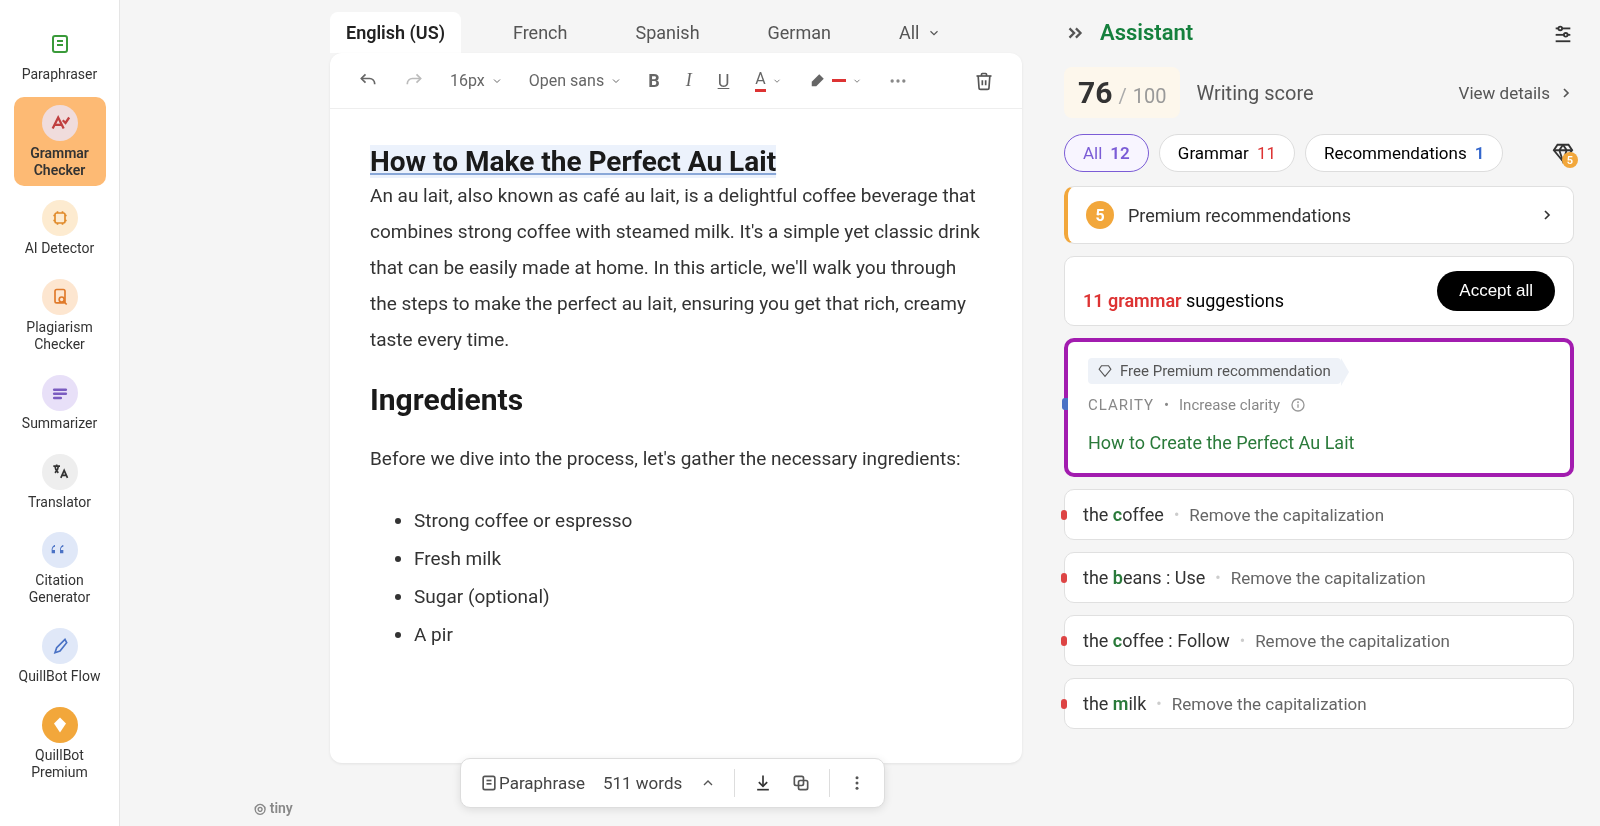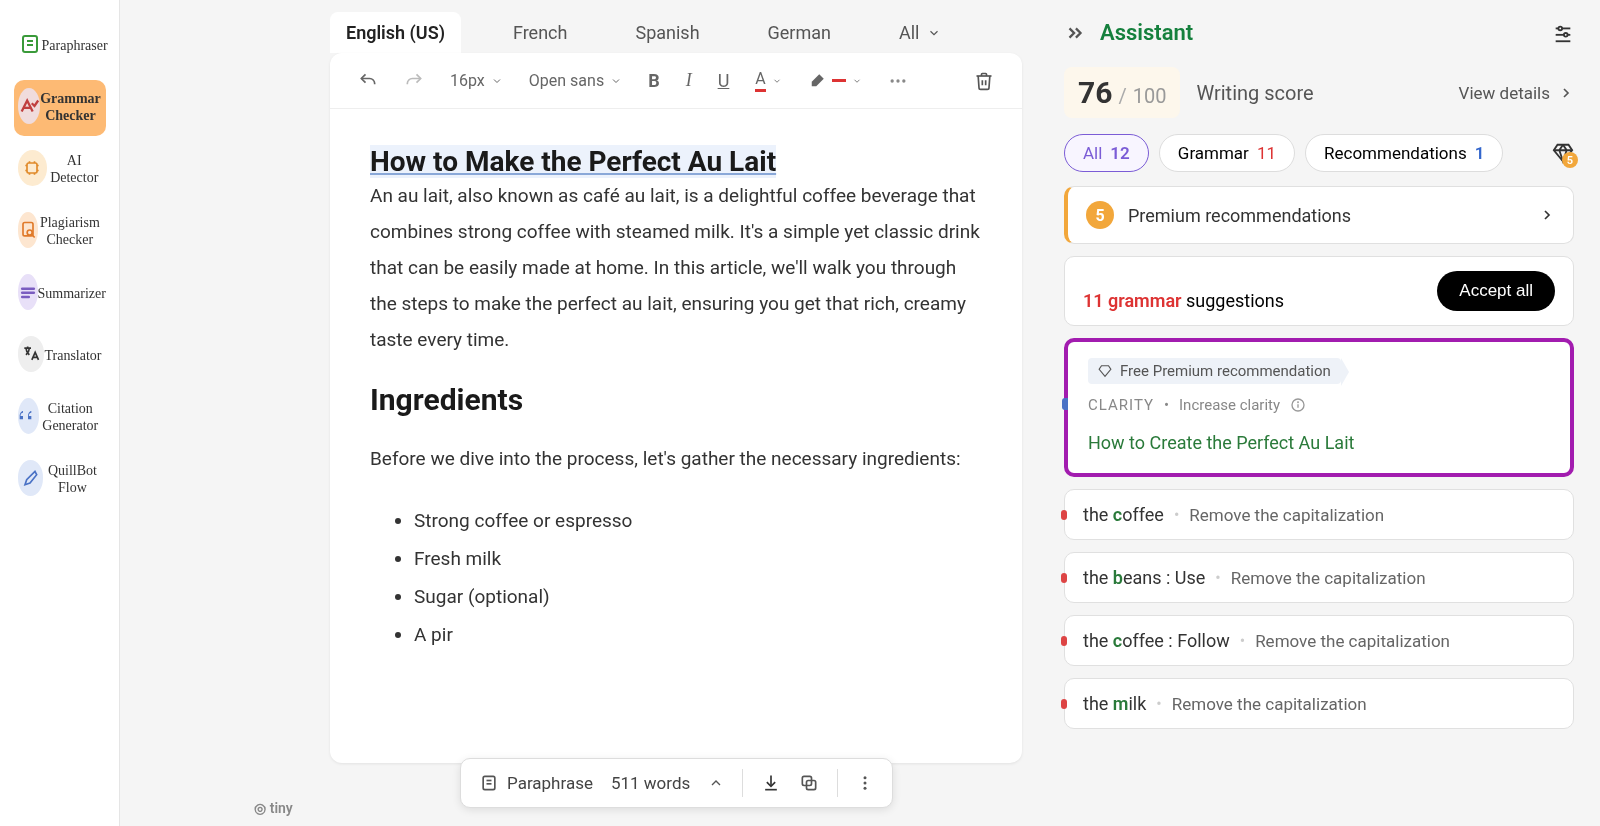--- a/index.html
+++ b/index.html
@@ -1,20 +1,20 @@
 <!DOCTYPE html>
 <html><head>
 <meta charset="utf-8">
 <style>
 * { margin: 0; padding: 0; box-sizing: border-box; }
 body { font-family: -apple-system, BlinkMacSystemFont, "Segoe UI", Roboto, sans-serif; background: #f5f5f5; width: 1600px; height: 826px; overflow: hidden; display: flex; }
 
 
 .sidebar { width: 120px; background: #fff; border-right: 1px solid #e5e5e5; display: flex; flex-direction: column; align-items: center; padding-top: 18px; gap: 6px; }
-.sidebar-item { display: flex; flex-direction: row; align-items: center; padding: 8px 4px; border-radius: 10px; cursor: pointer; width: 92px; text-align: center; font-family: Liberation Serif, serif; }
+.sidebar-item { display: flex; flex-direction: column; align-items: center; padding: 8px 4px; border-radius: 10px; cursor: pointer; width: 92px; text-align: center; }
 .sidebar-item.active { background: #fdba74; }
 .sidebar-icon { width: 36px; height: 36px; display: flex; align-items: center; justify-content: center; border-radius: 50%; margin-bottom: 4px; }
 .sidebar-label { font-size: 14px; color: #333; line-height: 1.2; }
 
 
 .main { flex: 1; display: flex; flex-direction: column; position: relative; }
 
 
 .lang-tabs { display: flex; align-items: center; padding: 12px 0 0 210px; gap: 36px; }
 .lang-tab { font-size: 18px; color: #555; cursor: pointer; padding: 10px 16px; border-radius: 8px 8px 0 0; }
@@ -29,21 +29,21 @@
 .editor-body { padding: 36px 40px; overflow-y: auto; flex: 1; }
 .editor-body h1 { font-size: 28px; font-weight: 700; color: #1a1a1a; margin-bottom: 24px; text-decoration: underline; text-decoration-color: #8aa8d8; background: rgba(100,150,230,0.12); display: inline; }
 .editor-body p { font-size: 19px; line-height: 1.9; color: #333; margin-bottom: 24px; }
 .editor-body h2 { font-size: 30px; font-weight: 700; color: #1a1a1a; margin: 18px 0 24px; }
 .editor-body ul { padding-left: 44px; }
 .editor-body li { font-size: 19px; line-height: 2; color: #333; }
 
 
 .bottom-bar { position: absolute; bottom: 18px; left: 340px; background: #fff; border: 1px solid #ddd; border-radius: 10px; box-shadow: 0 2px 8px rgba(0,0,0,0.1); display: flex; align-items: center; padding: 10px 18px; gap: 18px; }
 .bottom-bar .divider { width: 1px; height: 28px; background: #ddd; }
-.bottom-btn { cursor: pointer; color: #444; font-size: 17px; display: flex; align-items: center; gap: 8px; }
+.bottom-btn { cursor: pointer; color: #444; font-size: 17px; display: flex; align-items: center; }
 
 
 .tiny-logo { position: absolute; bottom: 10px; left: 134px; font-size: 14px; color: #888; font-weight: 600; }
 
 
 .assistant { width: 550px; padding: 20px 26px 0 14px; display: flex; flex-direction: column; overflow-y: auto; height: 826px; }
 .assistant-header { display: flex; align-items: center; gap: 14px; margin-bottom: 22px; }
 .assistant-title { font-size: 22px; font-weight: 600; color: #15803d; flex: 1; }
 .score-row { display: flex; align-items: center; gap: 16px; margin-bottom: 16px; }
 .score-box { background: #fdf7ec; padding: 8px 14px; border-radius: 8px; display: flex; align-items: baseline; gap: 6px; }
@@ -159,20 +159,28 @@
     </div>
     <div class="sidebar-label">Citation Generator</div>
   </div>
   <div class="sidebar-item">
     <div class="sidebar-icon" style="background:#e0e8f8">
       <svg width="20" height="20" viewBox="0 0 24 24" fill="none" stroke="#4a72c5" stroke-width="2">
           <path d="M18 4 L8 14 L6 20 L12 18 L20 8z"></path>
         </svg>
     </div>
     <div class="sidebar-label">QuillBot Flow</div>
+  </div>
+  <div class="sidebar-item">
+    <div class="sidebar-icon" style="background:#f2a73b">
+      <svg width="18" height="18" viewBox="0 0 24 24" fill="#fff">
+          <path d="M12 2 L20 10 L12 22 L4 10 Z"></path>
+        </svg>
+    </div>
+    <div class="sidebar-label">QuillBot Premium</div>
   </div>
 </div>
 
 <div class="main">
   <div class="lang-tabs">
     <div class="lang-tab active">English (US)</div>
     <div class="lang-tab">French</div>
     <div class="lang-tab">Spanish</div>
     <div class="lang-tab">German</div>
     <div class="lang-tab lang-tab-all">

